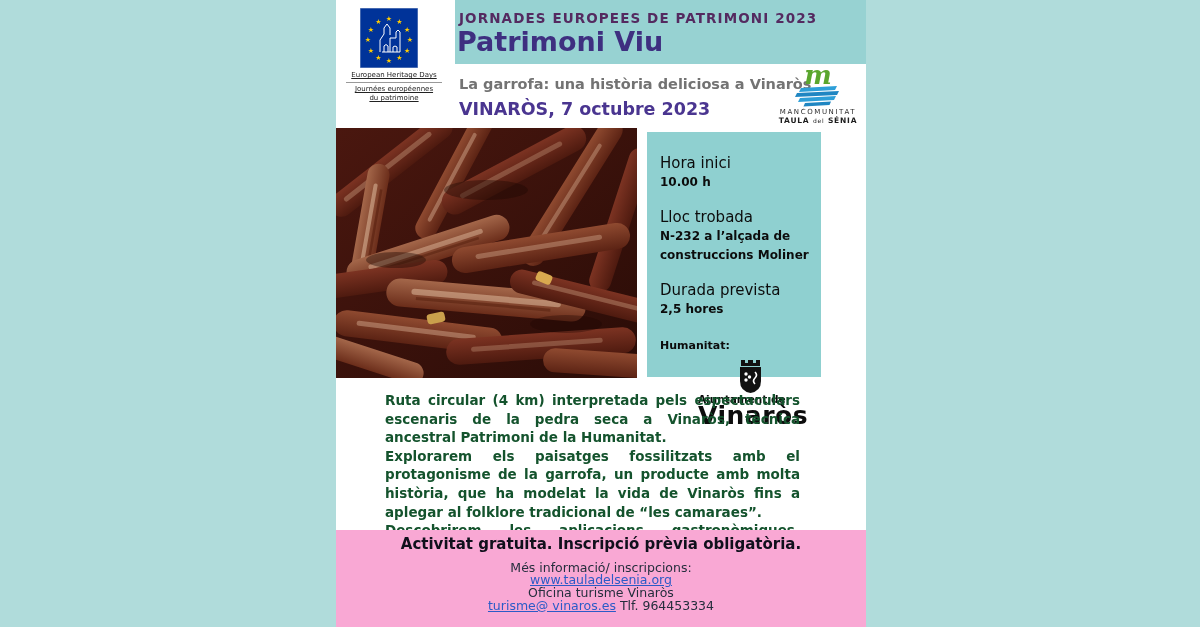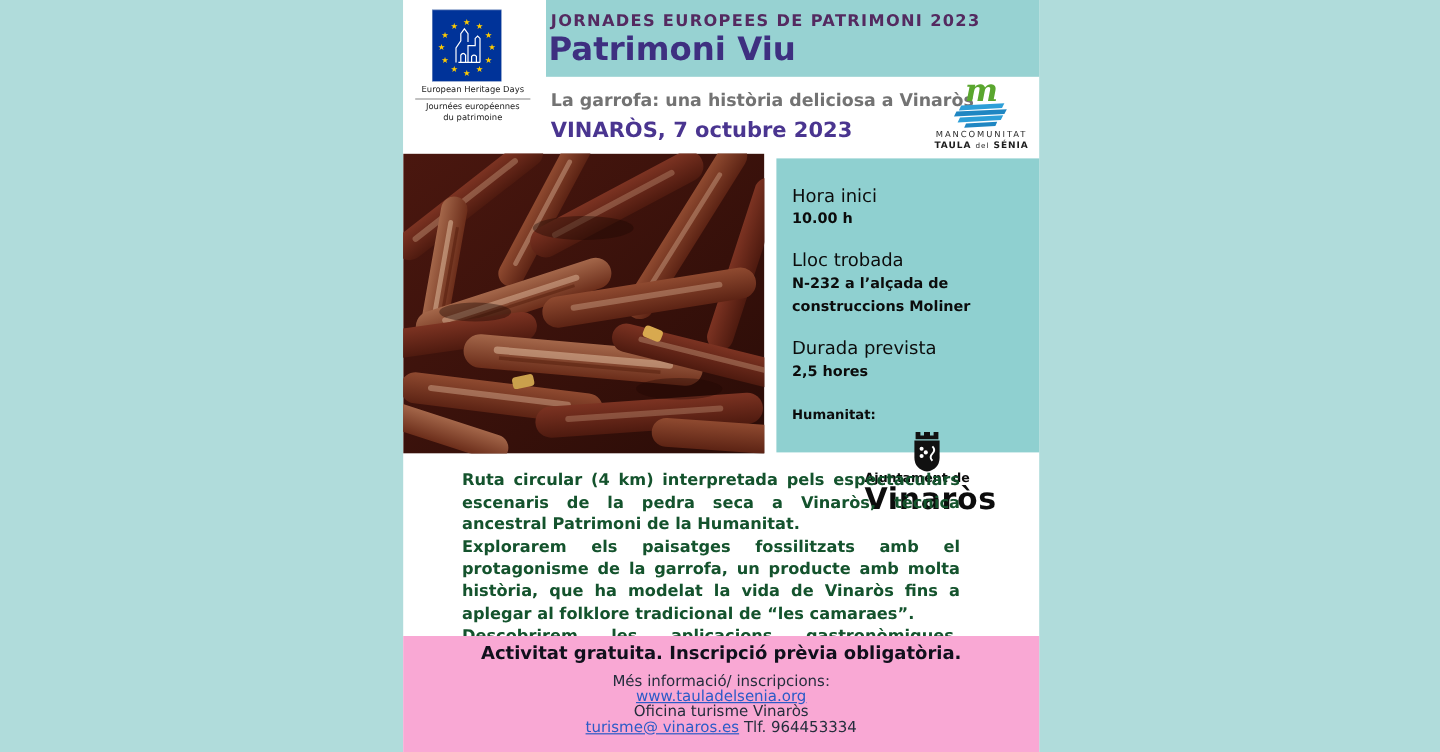--- a/index.html
+++ b/index.html
@@ -12,39 +12,39 @@
   
   .top-band { position:absolute; left:119px; top:0; width:411px; height:64px; background:#97d2d2; }
   .series-title { position:absolute; left:123px; top:10px; font-size:13.5px; font-weight:bold;
                   letter-spacing:1.1px; color:#542a60; white-space:nowrap; }
   .event-title { position:absolute; left:121px; top:26px; font-size:27px; font-weight:bold;
                  color:#3e2f80; white-space:nowrap; }
 
   .eu-logo { position:absolute; left:0; top:0; width:119px; height:128px; background:#fff; }
   .eu-flag { position:absolute; left:24px; top:8px; width:58px; height:60px; }
   .eu-text { position:absolute; left:2px; top:71px; width:112px; text-align:center;
-             font-size:7px; line-height:9px; color:#222; }
+             font-size:7px; line-height:9px; color:#222;text-decoration:underline; }
   .eu-text .rule { border:0; border-top:1px solid #999; margin:2px 8px; }
 
   .activity-title { position:absolute; left:123px; top:76px; font-size:14.5px; font-weight:bold;
                     color:#737373; white-space:nowrap; }
   .place-date { position:absolute; left:123px; top:99px; font-size:17.5px; font-weight:bold;
                 color:#4a3590; white-space:nowrap; }
 
   .manc-logo { position:absolute; left:434px; top:64px; width:96px; height:64px; text-align:center; }
   .manc-icon { display:block; margin:0 auto; }
   .manc-line1 { font-size:7px; letter-spacing:1.6px; color:#2b2b2b; line-height:8px; white-space:nowrap; }
   .manc-line2 { font-size:7.5px; font-weight:bold; letter-spacing:0.8px; color:#1d1d1d; line-height:9px; white-space:nowrap; }
   .manc-line2 .small { font-size:6px; font-weight:normal; }
 
   
   .photo { position:absolute; left:0; top:128px; width:301px; height:250px; }
   .photo svg { display:block; }
 
-  .info-panel { position:absolute; left:311px; top:132px; width:219px; height:245px;
+  .info-panel { position:absolute; left:311px; top:132px; width:174px; height:245px;
                 background:#8fd0d0; padding:22px 8px 0 13px; color:#0c0c0c; }
   .panel-label { font-size:15px; line-height:19px; }
   .panel-value { font-size:12px; line-height:19px; font-weight:bold; }
   .panel-gap { height:16px; }
   .organitza { font-size:11px; font-weight:bold; line-height:13px; }
   .org-row { display:flex; align-items:center; margin:7px 0 0 27px;flex-direction:column; }
   .org-texts { margin-left:6px; text-align:left; }
   .org-small { font-size:10.5px; font-weight:bold; line-height:11px; }
   .org-large { font-size:25px; font-weight:bold; line-height:22px; letter-spacing:0.5px; }
 

